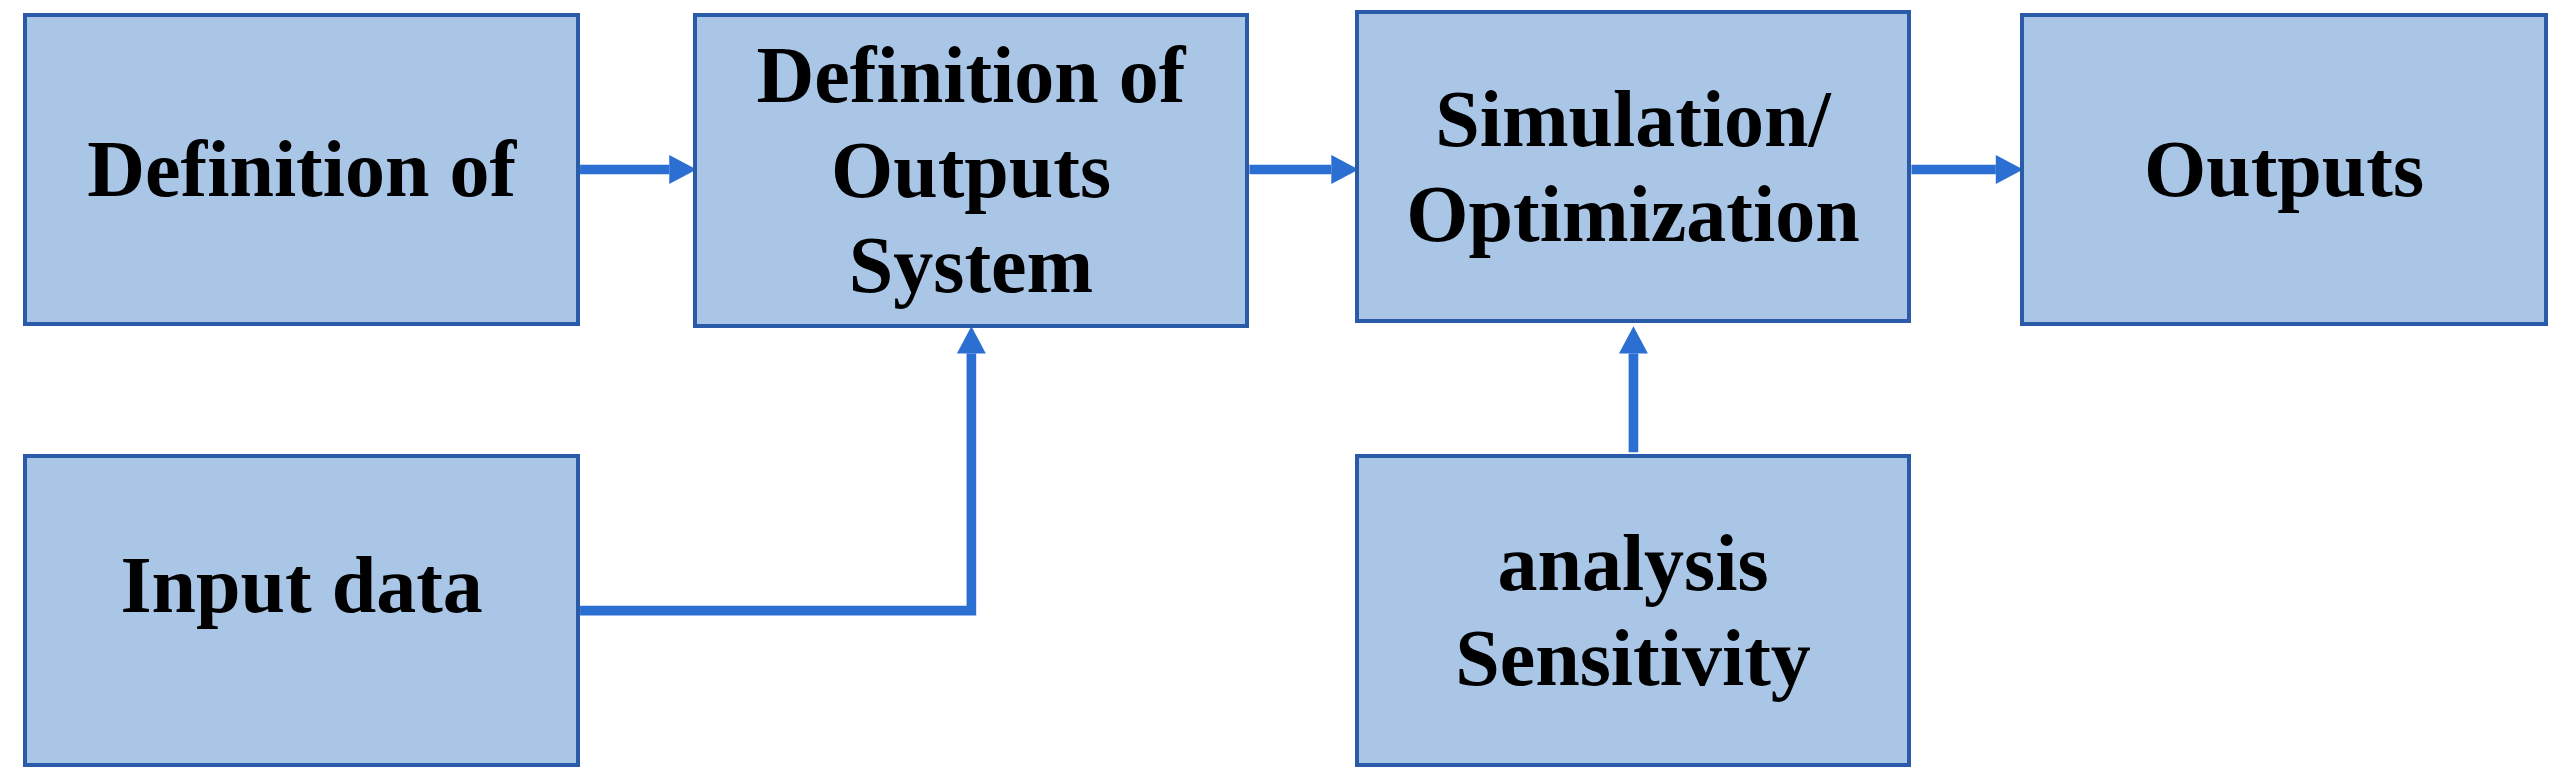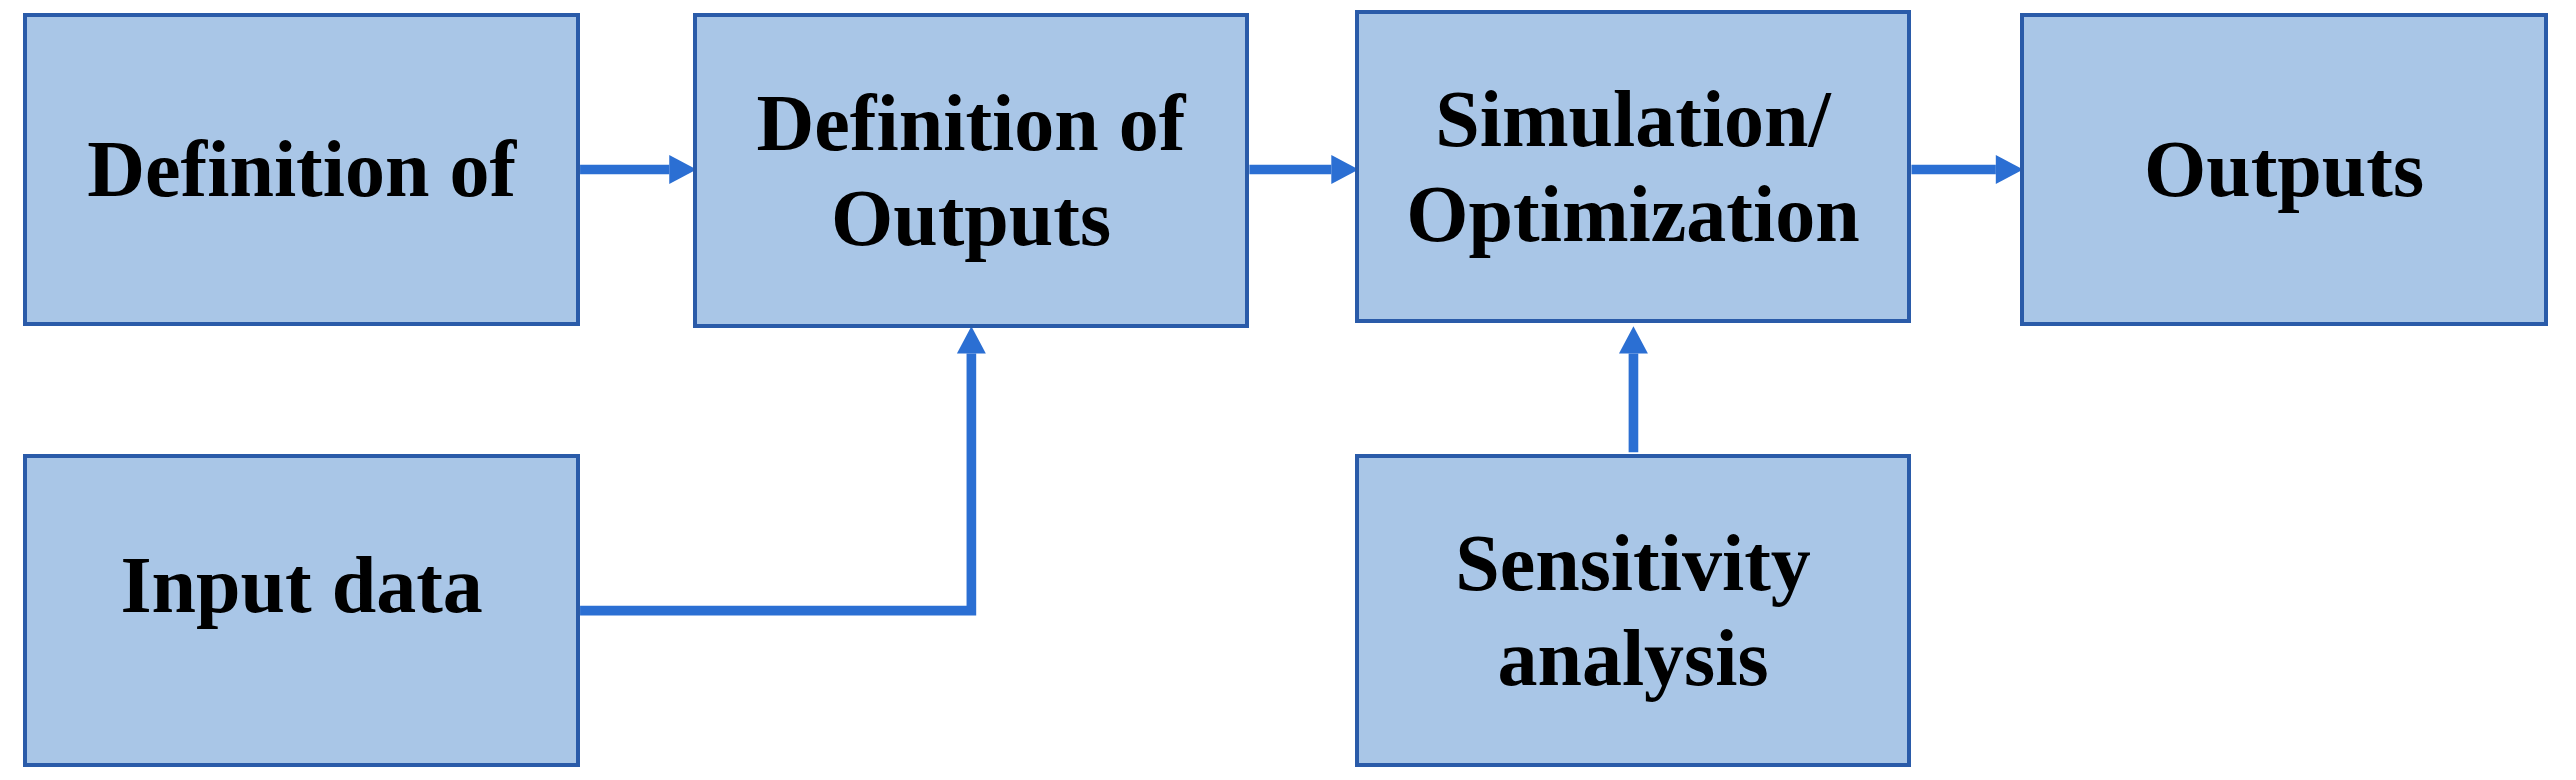--- a/index.html
+++ b/index.html
@@ -86,34 +86,35 @@
     </g>
   </svg>
 
   <div class="node" id="n-comp">
     <span class="line">Definition of</span>
   </div>
 
   <div class="node" id="n-energy">
     <span class="line">Definition of</span>
     <span class="line">Outputs</span>
+    <span class="line">System</span>
   </div>
 
   <div class="node" id="n-sim">
     <span class="line">Simulation/</span>
     <span class="line">Optimization</span>
   </div>
 
   <div class="node" id="n-out">
     <span class="line">Outputs</span>
   </div>
 
   <div class="node" id="n-input">
     <span class="line">Input data</span>
   </div>
 
   <div class="node" id="n-sens">
+    <span class="line">analysis</span>
     <span class="line">Sensitivity</span>
-    <span class="line">analysis</span>
   </div>
 
 </div>
 
 
 </body></html>

